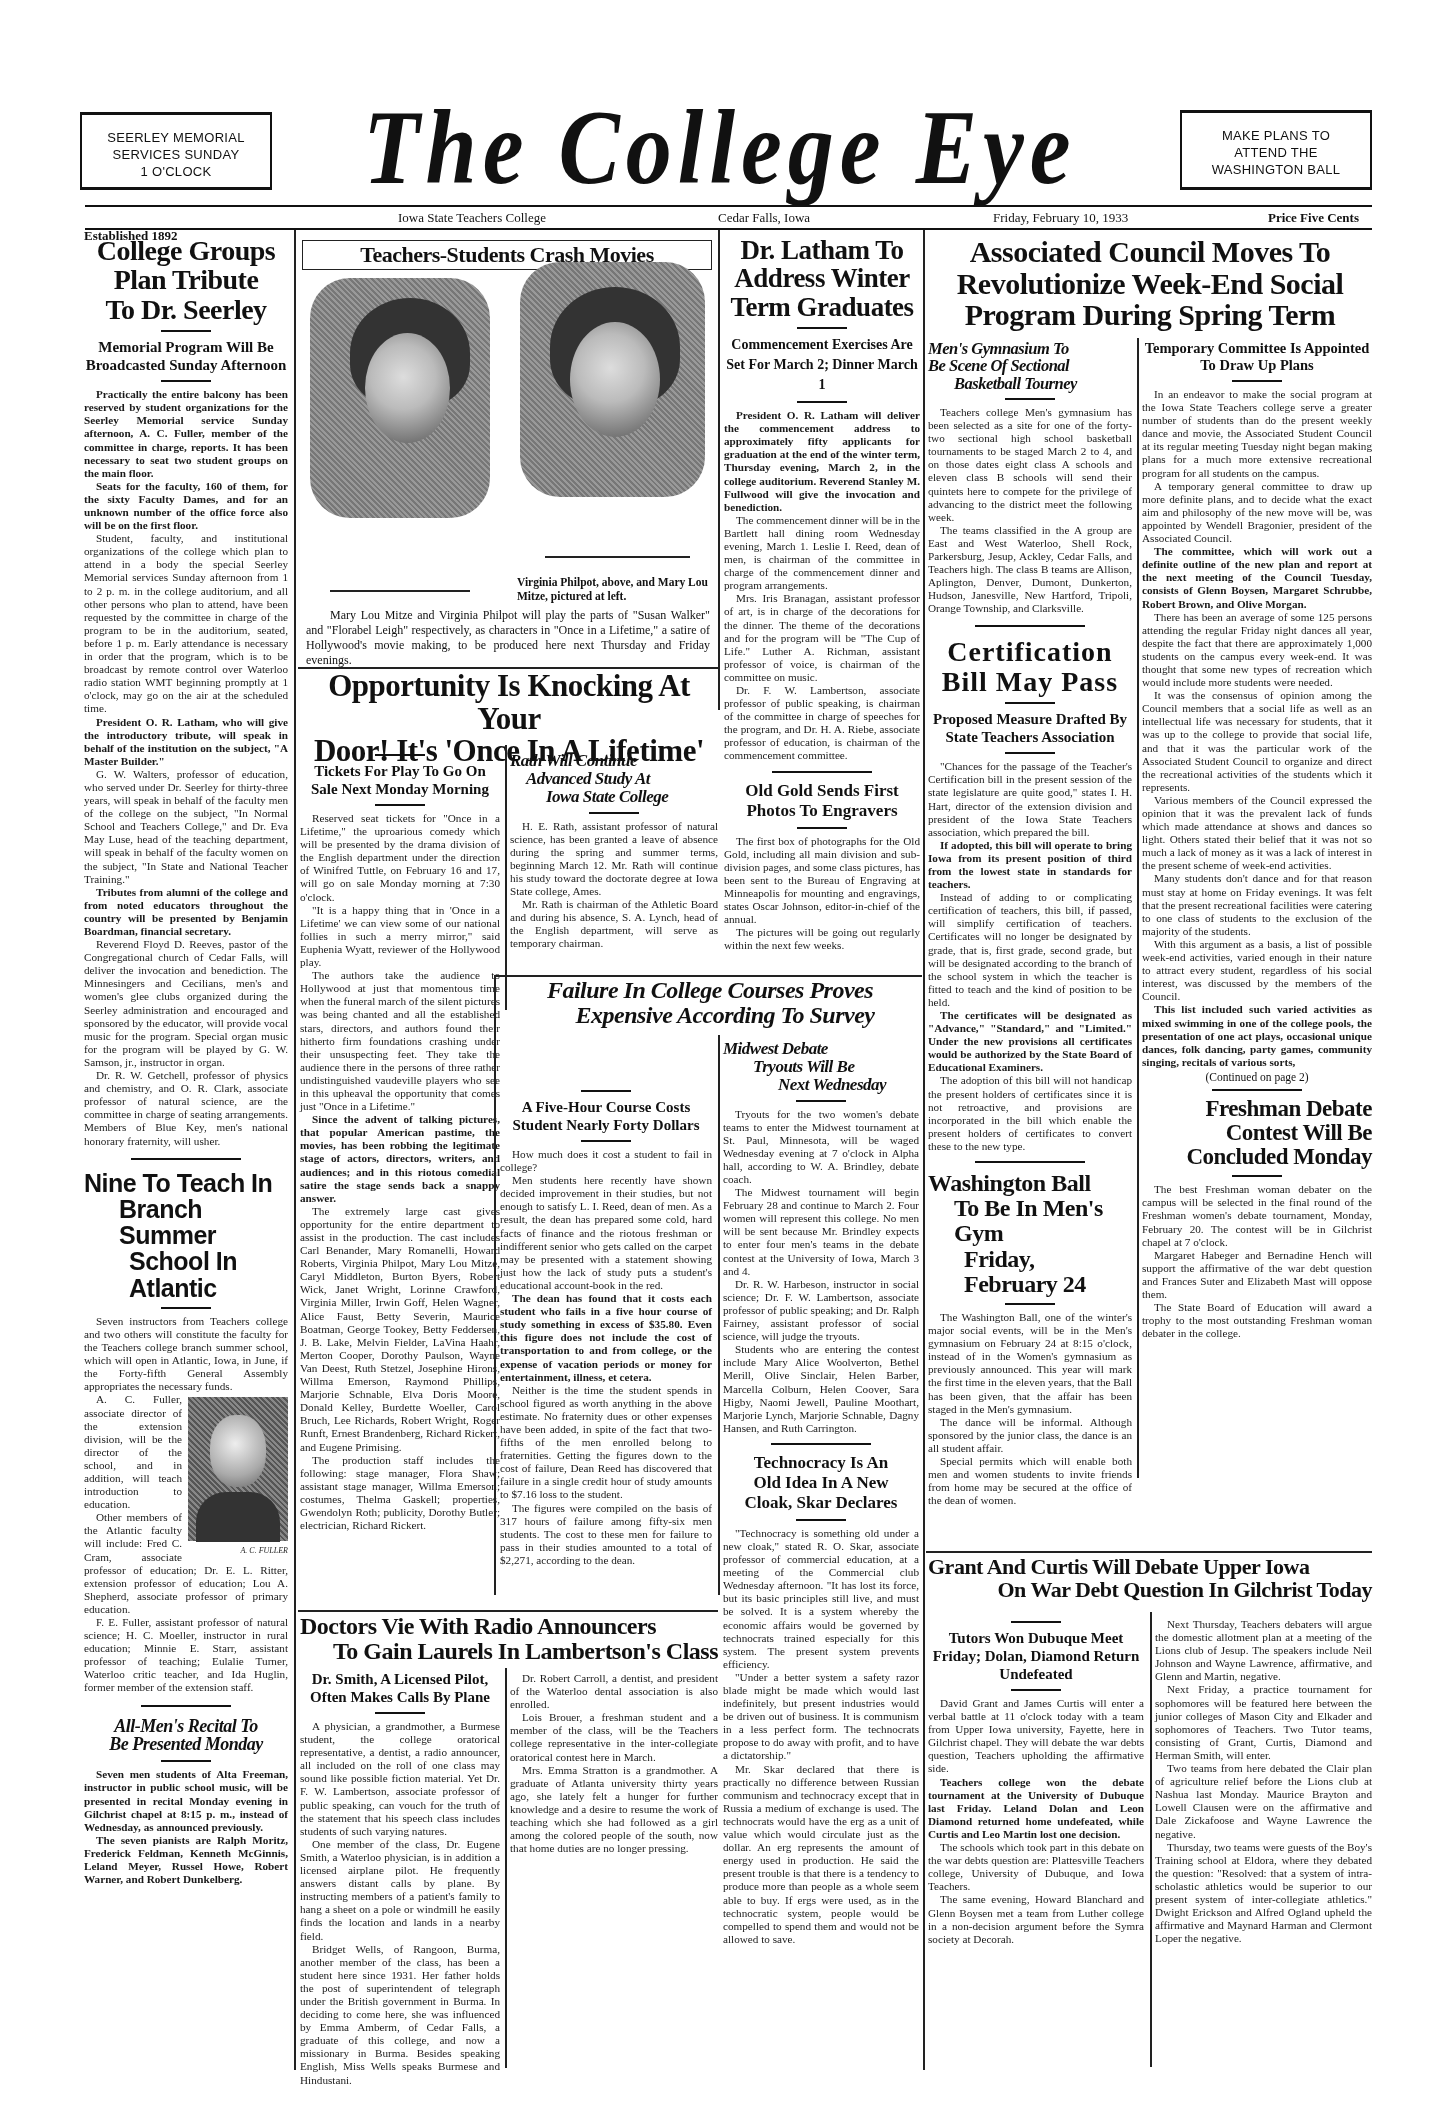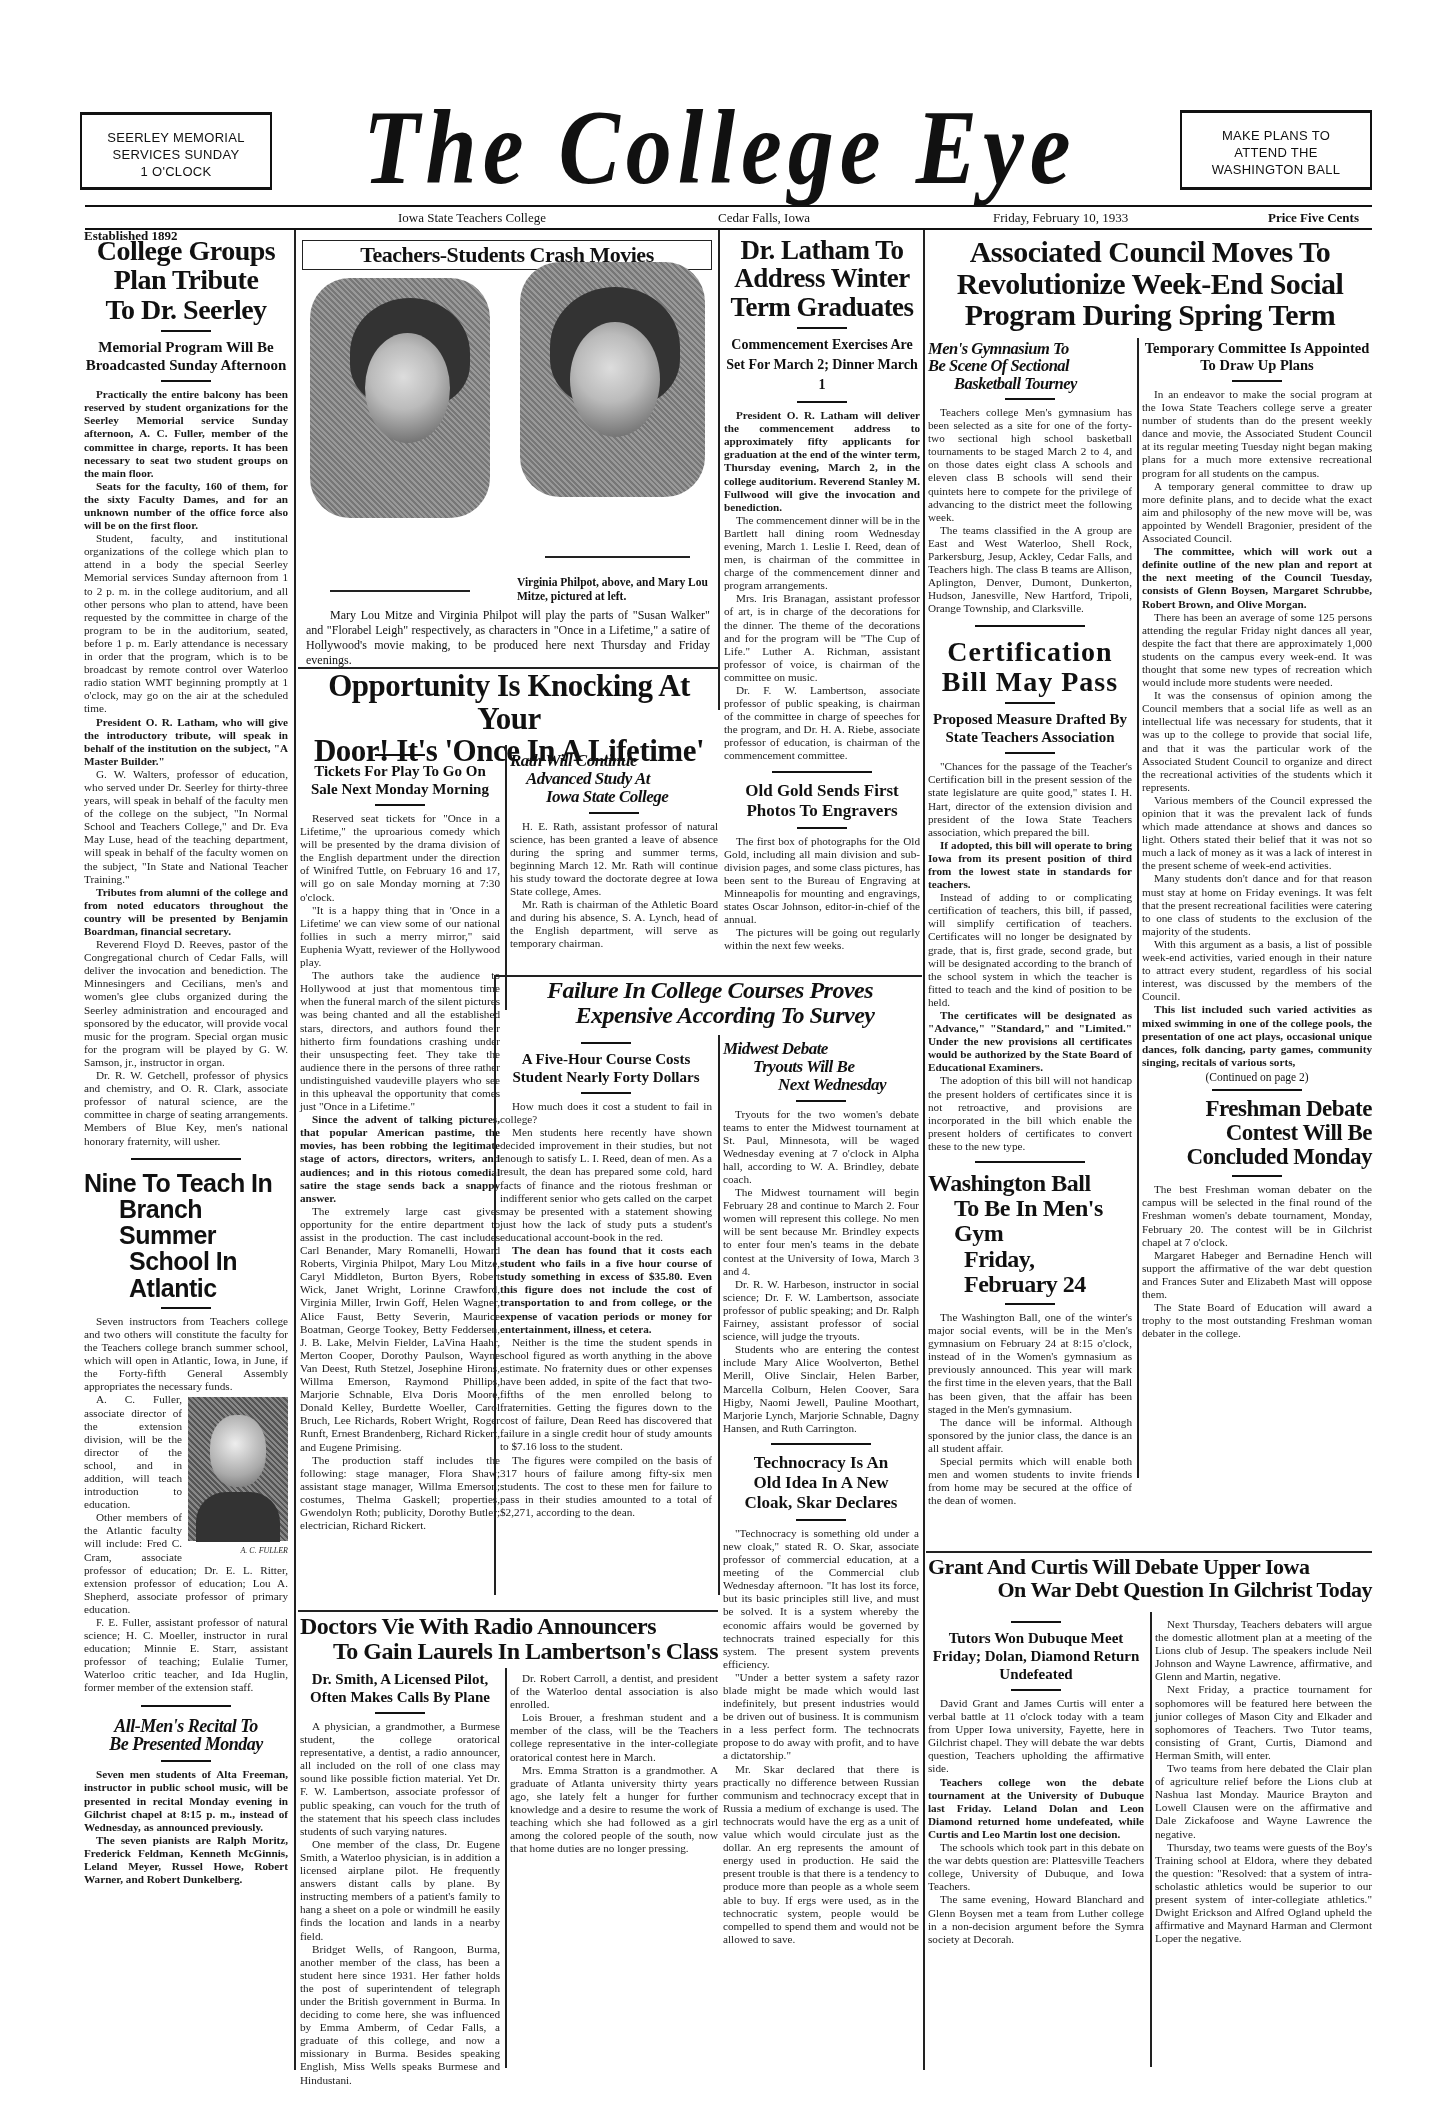--- a/index.html
+++ b/index.html
@@ -260,21 +260,21 @@
 </div>
 
 <div class="hline" style="left:494px;top:975px;width:428px;"></div>
 <div class="vline" style="left:494px;top:975px;height:620px;"></div>
 <div class="abs hd ital" style="left:498px;top:978px;width:424px;font-size:24px;font-family:'Liberation Serif',serif;">
   <div>Failure In College Courses Proves</div>
   <div style="padding-left:30px">Expensive According To Survey</div>
 </div>
 <div class="vline" style="left:718px;top:1035px;height:560px;"></div>
 
-<div class="abs" style="left:500px;top:1036px;width:212px;">
+<div class="abs" style="left:500px;top:1084px;width:212px;">
   <div class="dash"></div>
   <div class="sub">A Five-Hour Course Costs Student Nearly Forty Dollars</div>
   <div class="dash"></div>
   <div class="body">
     <p>How much does it cost a student to fail in college?</p>
     <p>Men students here recently have shown decided improvement in their studies, but not enough to satisfy L. I. Reed, dean of men. As a result, the dean has prepared some cold, hard facts of finance and the riotous freshman or indifferent senior who gets called on the carpet may be presented with a statement showing just how the lack of study puts a student's educational account-book in the red.</p>
     <p style="font-weight:bold">The dean has found that it costs each student who fails in a five hour course of study something in excess of $35.80. Even this figure does not include the cost of transportation to and from college, or the expense of vacation periods or money for entertainment, illness, et cetera.</p>
     <p>Neither is the time the student spends in school figured as worth anything in the above estimate. No fraternity dues or other expenses have been added, in spite of the fact that two-fifths of the men enrolled belong to fraternities. Getting the figures down to the cost of failure, Dean Reed has discovered that failure in a single credit hour of study amounts to $7.16 loss to the student.</p>
     <p>The figures were compiled on the basis of 317 hours of failure among fifty-six men students. The cost to these men for failure to pass in their studies amounted to a total of $2,271, according to the dean.</p>
   </div>

